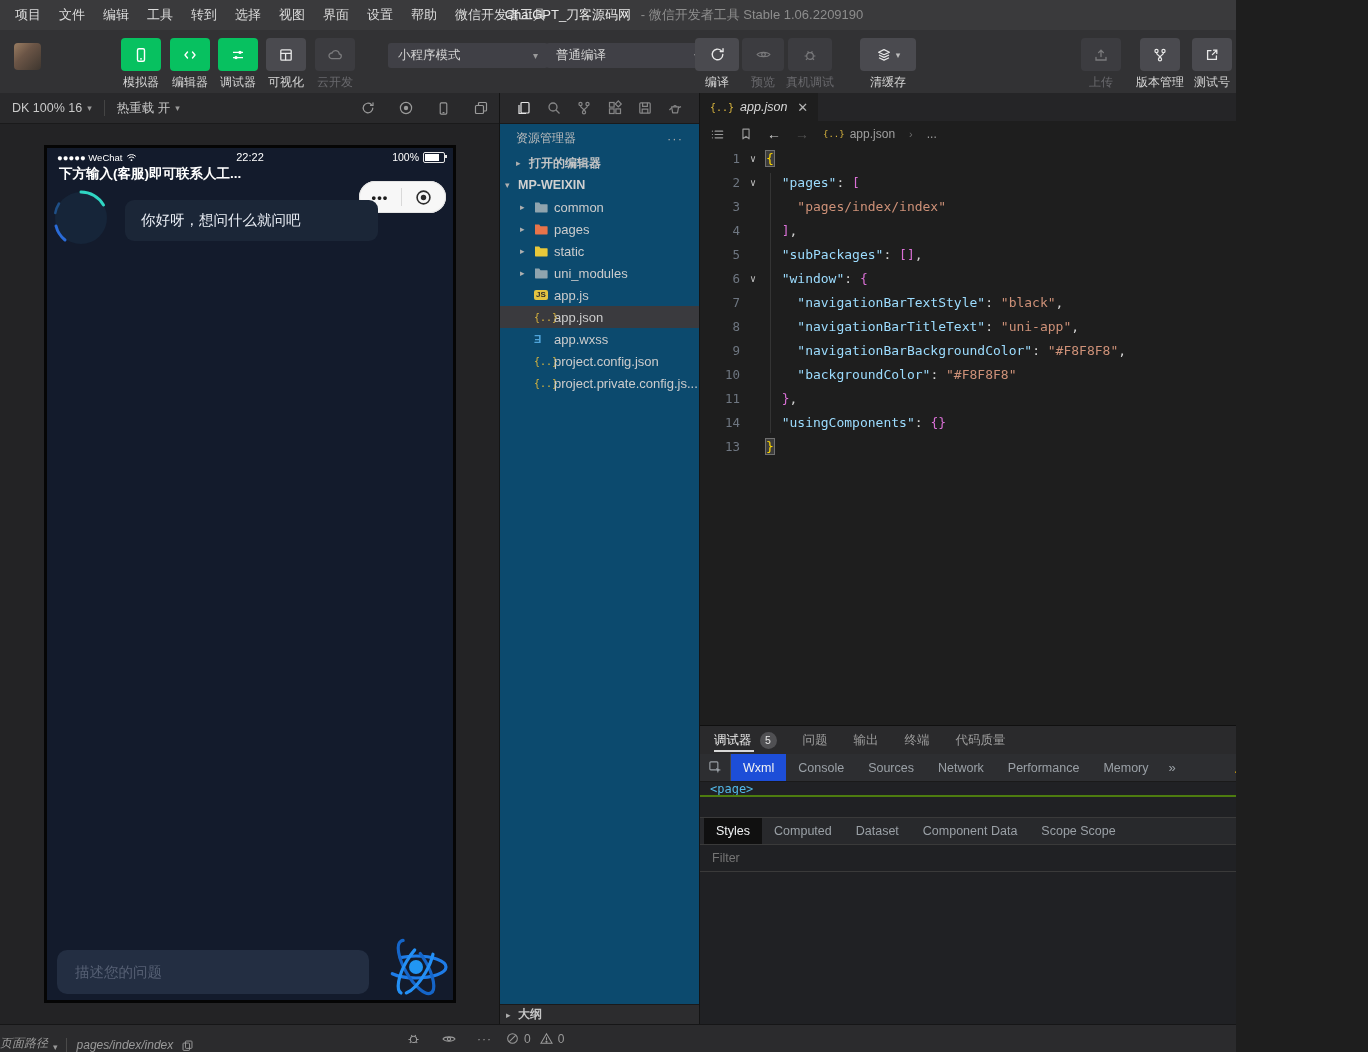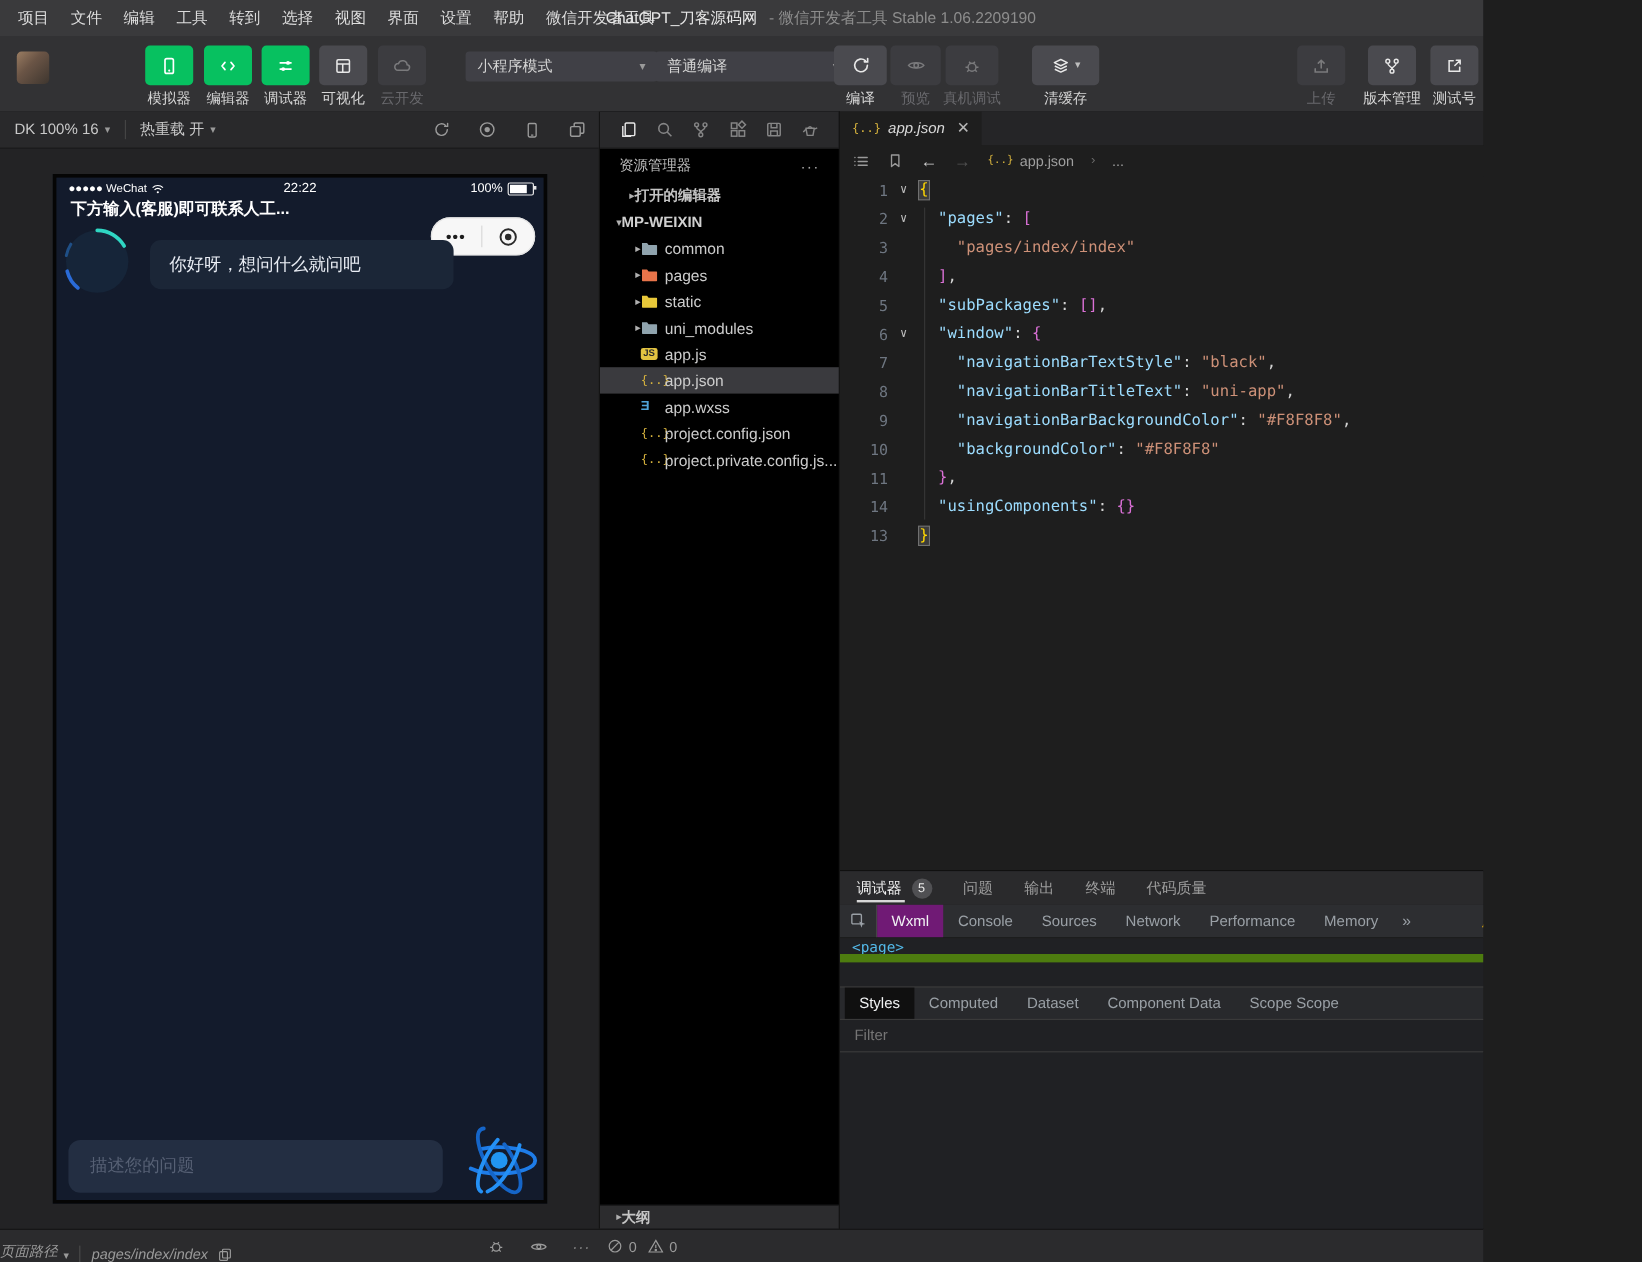--- a/index.html
+++ b/index.html
@@ -30,21 +30,21 @@
   .tool-item .tool-label{font-size:12px;color:#d6d6d6;margin-top:3px;white-space:nowrap;}
   .tool-item.disabled .tool-btn{background:#3c3c40;}
   .tool-item.disabled .tool-btn svg{opacity:.42;}
   .tool-item.disabled .tool-label{color:#69696d;}
   .select{position:absolute;top:13px;height:25px;background:#404046;border-radius:3px;display:flex;align-items:center;
           font-size:12.5px;color:#d4d4d4;padding:0 10px;}
   .select .caret{margin-left:auto;color:#9a9a9a;font-size:10px;}
 
   
   .sim-panel{position:absolute;top:93px;left:0;width:500px;height:931px;background:#232325;border-right:1px solid #141414;box-sizing:border-box;}
-  .explorer{position:absolute;top:93px;left:500px;width:200px;height:931px;background:#000000;border-right:1px solid #141414;box-sizing:border-box;text-align:right;}
+  .explorer{position:absolute;top:93px;left:500px;width:200px;height:931px;background:#0c4a6e;border-right:1px solid #141414;box-sizing:border-box;}
   .editor{position:absolute;top:93px;left:700px;width:668px;height:632px;background:#1e1e1e;}
   .debugger{position:absolute;top:725px;left:700px;width:668px;height:299px;background:#202124;border-top:1px solid #101010;box-sizing:border-box;}
 
   
   .sim-toolbar{height:30px;border-bottom:1px solid #1a1a1b;display:flex;align-items:center;font-size:12.5px;color:#c9c9c9;background:#29292b;position:relative;}
   .sim-toolbar .grp{display:flex;align-items:center;padding:0 12px;}
   .sim-toolbar .vsep{width:1px;height:16px;background:#444;}
   .sim-toolbar .caret{font-size:9px;color:#9a9a9a;margin-left:5px;}
   .sim-icons{position:absolute;right:10px;top:0;height:30px;display:flex;align-items:center;gap:22px;}
 
@@ -121,28 +121,28 @@
   .dbg-tabs{height:28px;background:#2a2a2c;display:flex;align-items:center;padding-left:14px;position:relative;font-size:12.5px;}
   .dbg-tab{color:#9d9d9d;margin-right:26px;display:flex;align-items:center;position:relative;height:28px;}
   .dbg-tab.active{color:#f0f0f0;}
   .dbg-tab.active::after{content:'';position:absolute;left:0;width:40px;bottom:2px;height:2px;background:#d8d8d8;}
   .badge{width:17px;height:17px;border-radius:50%;background:#505053;color:#e8e8e8;font-size:10.5px;
          display:flex;align-items:center;justify-content:center;margin-left:8px;}
   .dbg-win{position:absolute;right:16px;top:0;height:28px;display:flex;align-items:center;gap:26px;color:#b8b8b8;font-size:13px;}
   .devtools-bar{height:27px;background:#2d2e31;border-bottom:1px solid #1a1a1a;display:flex;align-items:center;position:relative;}
   .inspect-box{width:30px;height:27px;display:flex;align-items:center;justify-content:center;border-right:1px solid #454545;}
   .dt-tab{padding:0 12px;height:27px;display:flex;align-items:center;color:#9aa0a6;font-size:12.5px;}
-  .dt-tab.active{background:#701a75;color:#f1f3f4;}
+  .dt-tab.active{background:#1d4ed8;color:#f1f3f4;}
   .dt-more{color:#9aa0a6;font-size:13px;padding:0 8px;}
   .dt-right{position:absolute;right:8px;top:0;height:27px;display:flex;align-items:center;gap:14px;}
   .warn-count{display:flex;align-items:center;gap:4px;color:#fdd663;font-size:12px;}
   .dt-sep{width:1px;height:16px;background:#4a4a4a;}
   .vdots{color:#9aa0a6;font-size:14px;}
   .wxml-frag{height:13px;overflow:hidden;padding-left:10px;color:#53b9e8;font-size:12px;line-height:14px;
-             font-family:"DejaVu Sans Mono",monospace;border-bottom:7px solid #4d7c0f;}
+             font-family:"DejaVu Sans Mono",monospace;border-bottom:2px solid #4d7c0f;}
   .frag-gap{height:20px;}
   .styles-bar{height:26px;background:#28292c;border-top:1px solid #3a3a3a;border-bottom:1px solid #3a3a3a;
               display:flex;align-items:center;padding-left:4px;}
   .st-tab{padding:0 12px;height:26px;display:flex;align-items:center;color:#9aa0a6;font-size:12.5px;}
   .st-tab.active{background:#101010;color:#f1f3f4;}
   .filter-row{height:26px;display:flex;align-items:center;border-bottom:1px solid #3a3a3a;background:#202124;}
   .filter-input{flex:1;background:transparent;border:none;outline:none;color:#bdc1c6;font-size:12.5px;padding-left:12px;
                 font-family:"Liberation Sans",sans-serif;}
   .filter-input::placeholder{color:#757575;}
   .cls-label{color:#dadce0;font-size:12px;margin-right:16px;}

